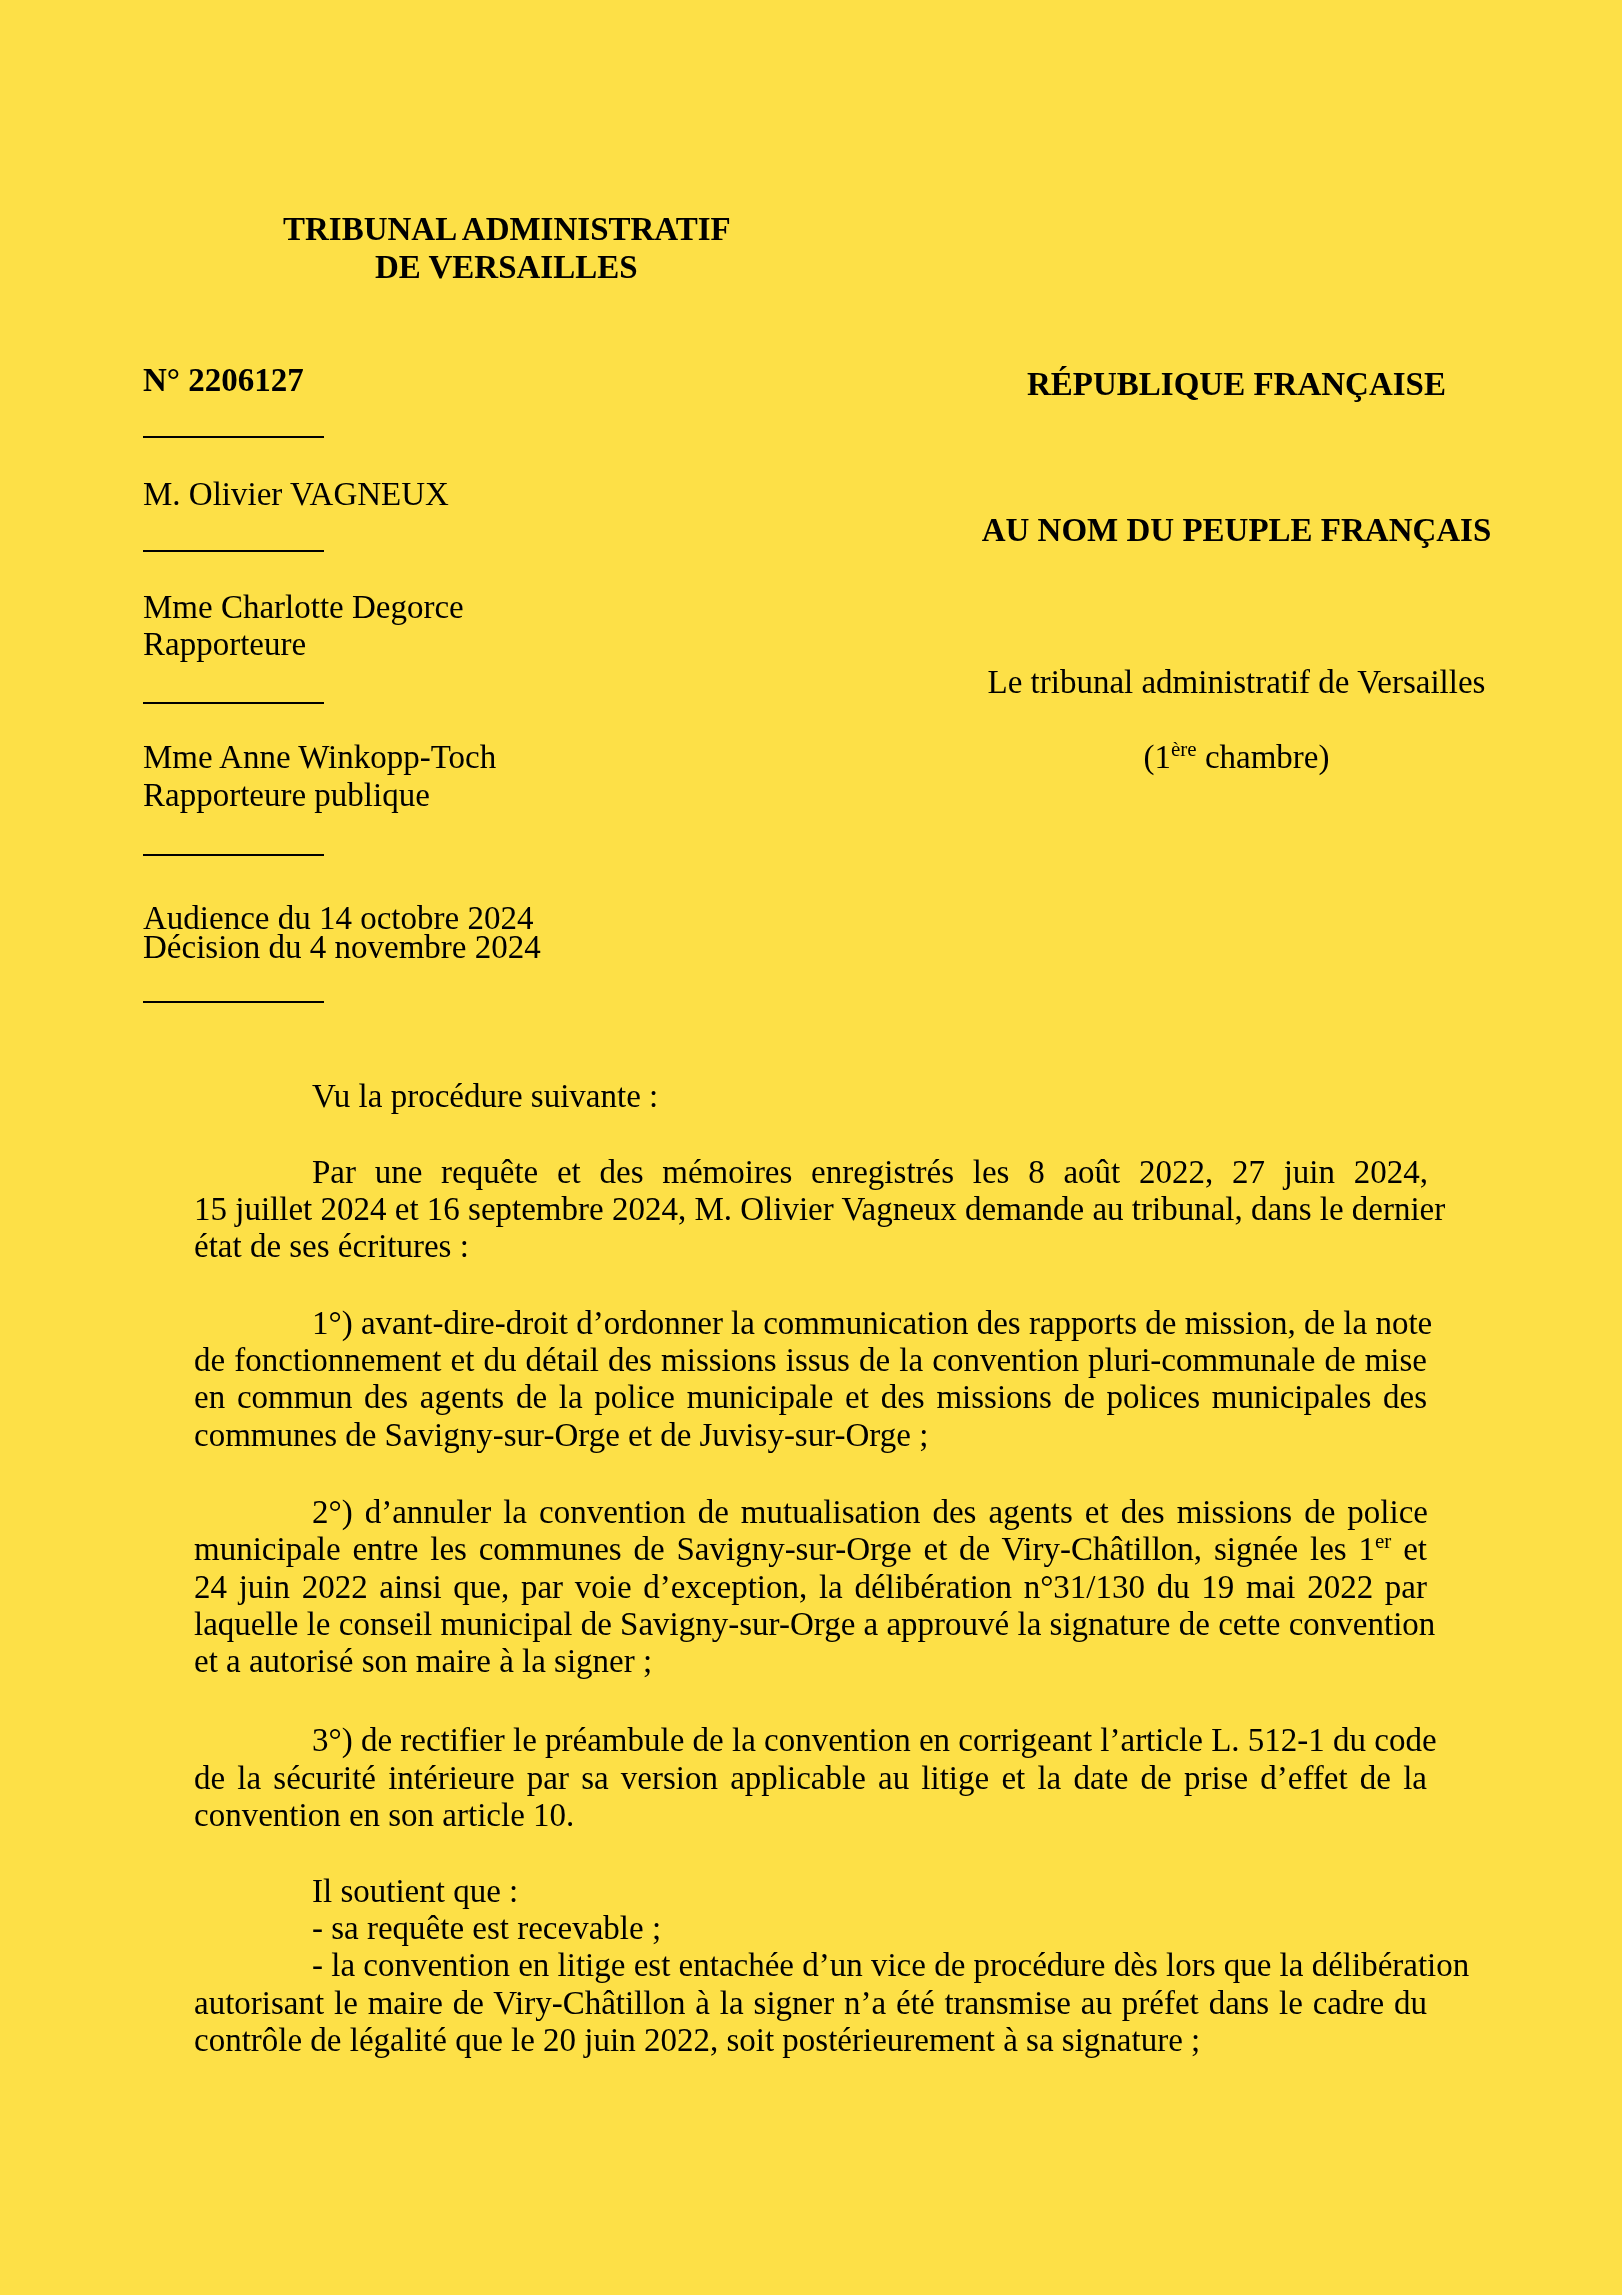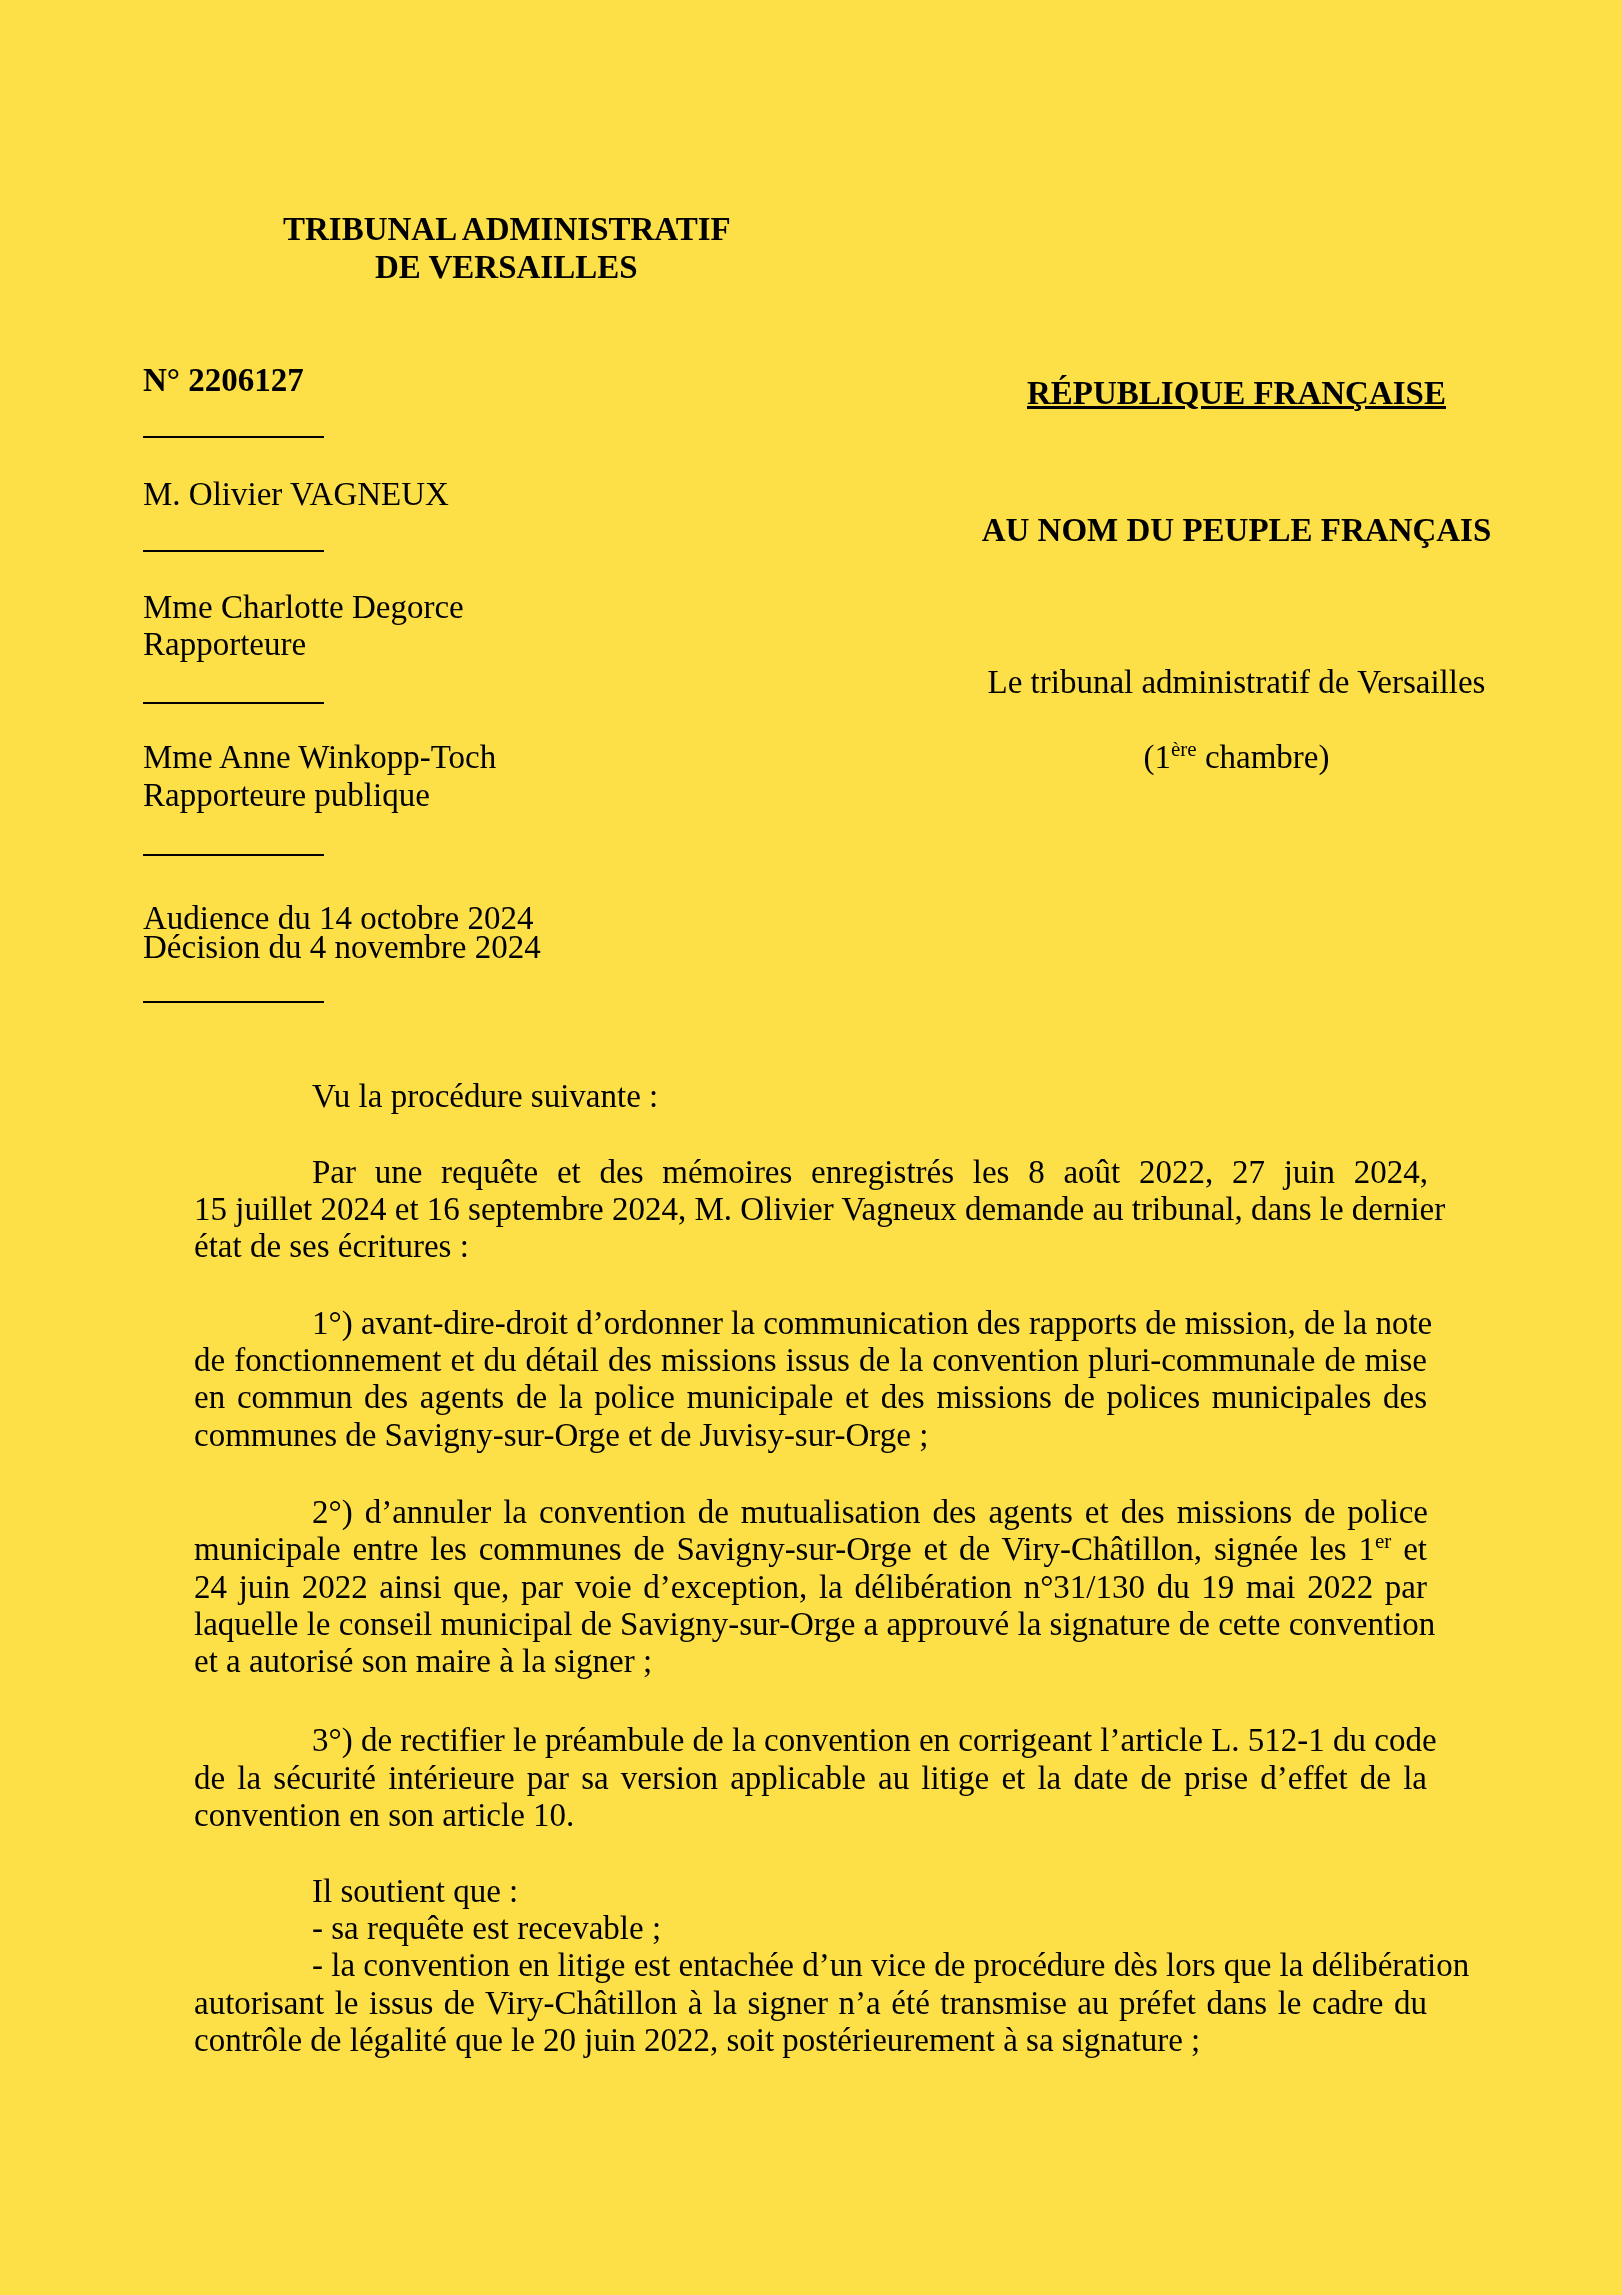--- a/index.html
+++ b/index.html
@@ -35,21 +35,21 @@
   <div class="sep" style="top:702px;"></div>
 
   <div class="t" style="left:143px; top:739px;text-align:center;">Mme Anne Winkopp-Toch</div>
   <div class="t" style="left:143px; top:777px;">Rapporteure publique</div>
   <div class="sep" style="top:854px;"></div>
 
   <div class="t" style="left:143px; top:892px;margin-top:8px;">Audience du 14 octobre 2024</div>
   <div class="t" style="left:143px; top:929px;">Décision du 4 novembre 2024</div>
   <div class="sep" style="top:1001px;"></div>
 
-  <div class="t b rcol" style="top:375px;text-decoration:underline;">RÉPUBLIQUE FRANÇAISE</div>
+  <div class="t b rcol" style="top:366px;">RÉPUBLIQUE FRANÇAISE</div>
   <div class="t b rcol" style="top:512px;">AU NOM DU PEUPLE FRANÇAIS</div>
   <div class="t rcol" style="top:664px;">Le tribunal administratif de Versailles</div>
   <div class="t rcol" style="top:739px;"><span>(1</span><sup>ère</sup><span> chambre)</span></div>
 
   <div class="line ind last" style="top:1078px;">Vu la procédure suivante :</div>
 
   <div class="line ind" style="top:1154px;">Par une requête et des mémoires enregistrés les 8 août 2022, 27 juin 2024,</div>
   <div class="line" style="top:1191px;">15 juillet 2024 et 16 septembre 2024, M. Olivier Vagneux demande au tribunal, dans le dernier</div>
   <div class="line last" style="top:1228px;">état de ses écritures :</div>
 
@@ -64,17 +64,17 @@
   <div class="line" style="top:1606px;">laquelle le conseil municipal de Savigny-sur-Orge a approuvé la signature de cette convention</div>
   <div class="line last" style="top:1643px;">et a autorisé son maire à la signer ;</div>
 
   <div class="line ind" style="top:1722px;">3°) de rectifier le préambule de la convention en corrigeant l’article L. 512-1 du code</div>
   <div class="line" style="top:1760px;">de la sécurité intérieure par sa version applicable au litige et la date de prise d’effet de la</div>
   <div class="line last" style="top:1797px;">convention en son article 10.</div>
 
   <div class="line ind last" style="top:1873px;">Il soutient que :</div>
   <div class="line ind last" style="top:1910px;">- sa requête est recevable ;</div>
   <div class="line ind" style="top:1947px;">- la convention en litige est entachée d’un vice de procédure dès lors que la délibération</div>
-  <div class="line" style="top:1985px;">autorisant le issus de Viry-Châtillon à la signer n’a été transmise au préfet dans le cadre du</div>
+  <div class="line" style="top:1985px;">autorisant le maire de Viry-Châtillon à la signer n’a été transmise au préfet dans le cadre du</div>
   <div class="line last" style="top:2022px;">contrôle de légalité que le 20 juin 2022, soit postérieurement à sa signature ;</div>
 
 </div>
 
 
 </body></html>

